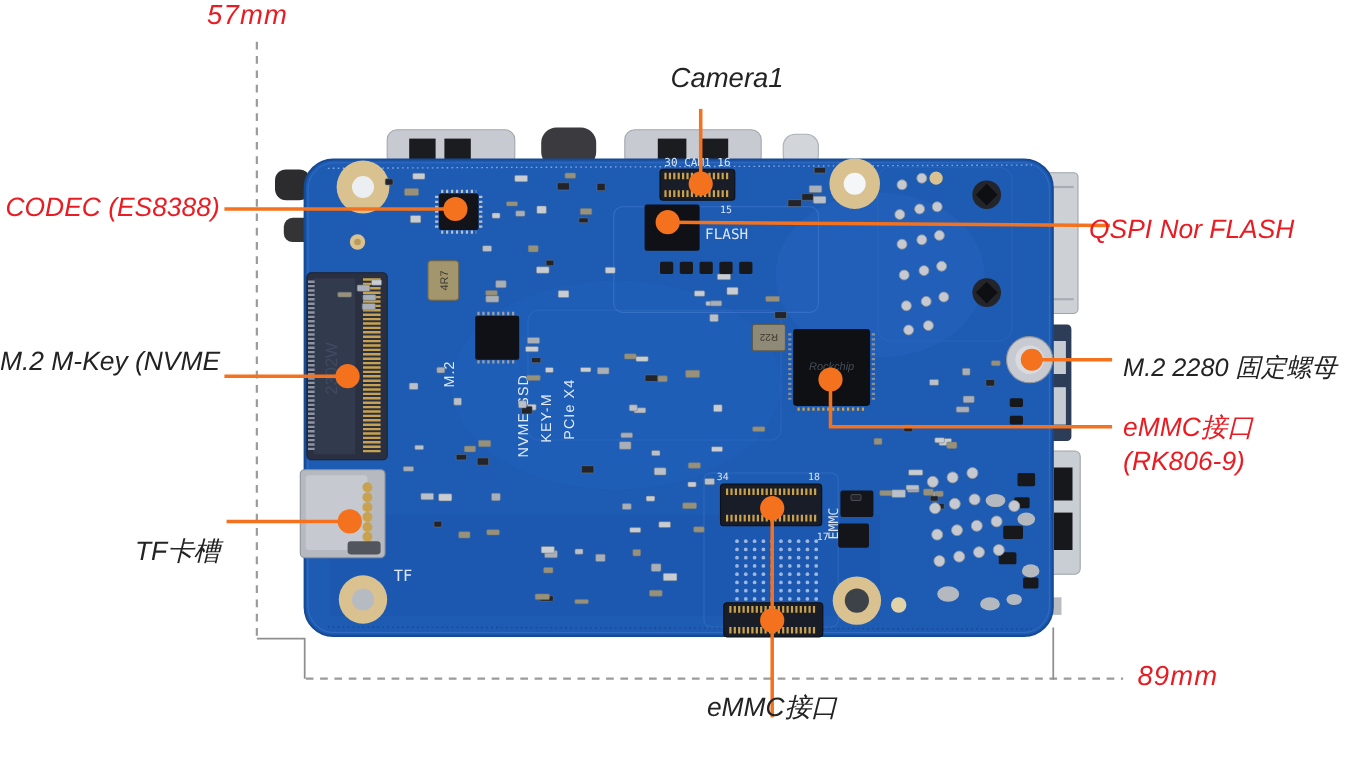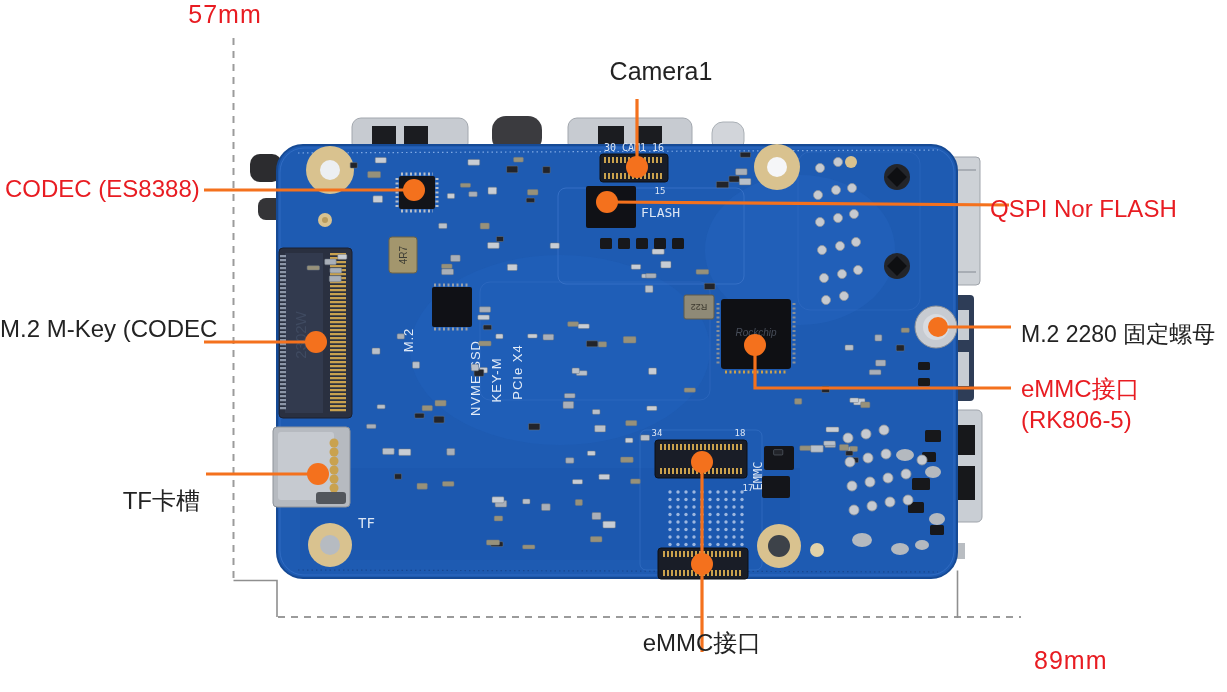--- a/index.html
+++ b/index.html
@@ -4,35 +4,35 @@
 <style>
   :root{
     --red:#e81c22; --ink:#232323; --orange:#f4711d; --dimgray:#9b9b9b;
   }
   html,body{margin:0;padding:0;background:#fff;}
   .stage{
     position:relative;width:1227px;height:692px;background:#fff;overflow:hidden;
     font-family:"Liberation Sans","DejaVu Sans",sans-serif;
   }
   svg{position:absolute;left:0;top:0;}
-  .lbl{position:absolute;white-space:nowrap;}
+  .lbl{position:absolute;white-space:nowrap;font-style:italic;}
   .lbl.red{color:var(--red);}
   .lbl.dark{color:var(--ink);text-align:right;}
   .dim-text{font-size:25px;letter-spacing:1px;}
   .ann{font-size:24px;}
   #lbl-57{left:179px;top:0px;width:92px;text-align:center;}
   #lbl-camera1{left:581px;top:57px;width:160px;text-align:center;font-size:25px;}
   #lbl-codec{left:5px;top:175px;width:192px;text-align:center;}
   #lbl-m2key{left:0px;top:310px;width:196px;text-align:right;line-height:38px;}
   #lbl-tf{left:0px;top:460px;width:200px;text-align:right;margin-top:25px;}
   #lbl-qspi{left:990px;top:195px;}
   #lbl-m2nut{left:1021px;top:319px;font-size:23px;}
   #lbl-pmic{left:1021px;top:373px;line-height:31px;}
   #lbl-emmc{left:622px;top:627px;width:160px;text-align:center;}
-  #lbl-89{left:1034px;top:601px;margin-top:45px;}
+  #lbl-89{left:1034px;top:601px;}
   .leader{stroke:var(--orange);stroke-width:3.2;fill:none;}
   .dot{fill:var(--orange);}
   .dimline{stroke:var(--dimgray);stroke-width:2;fill:none;}
   .dimsolid{stroke:#8f8f8f;stroke-width:1.6;fill:none;}
   .silk{fill:#dce6f4;font-family:"DejaVu Sans Mono","Liberation Mono",monospace;}
 </style>
 </head>
 <body>
 
 <div class="stage">
@@ -485,25 +485,25 @@
     <line class="leader" x1="702" y1="462" x2="702" y2="652"></line>
     <circle class="dot" cx="702" cy="462" r="11"></circle>
     <circle class="dot" cx="702" cy="564" r="11"></circle>
   </g>
 </svg>
 
 <div id="lbl-57" class="lbl red dim-text">57mm</div>
 <div id="lbl-camera1" class="lbl dark">Camera1</div>
 <div id="lbl-codec" class="lbl red ann">CODEC (ES8388)</div>
 <div id="lbl-m2key" class="lbl dark ann">
-  <span>M.2 M-Key (CODEC</span><br>
+  <span>M.2 M-Key (NVME</span><br>
 </div>
 <div id="lbl-tf" class="lbl dark ann">TF卡槽</div>
 <div id="lbl-qspi" class="lbl red ann">QSPI Nor FLASH</div>
 <div id="lbl-m2nut" class="lbl dark ann">M.2 2280 固定螺母</div>
 <div id="lbl-pmic" class="lbl red ann">
   <span>eMMC接口</span><br>
-  <span>(RK806-5)</span>
+  <span>(RK806-9)</span>
 </div>
 <div id="lbl-emmc" class="lbl dark ann">eMMC接口</div>
 <div id="lbl-89" class="lbl red dim-text">89mm</div>
 
 </div>
 
 </body></html>

